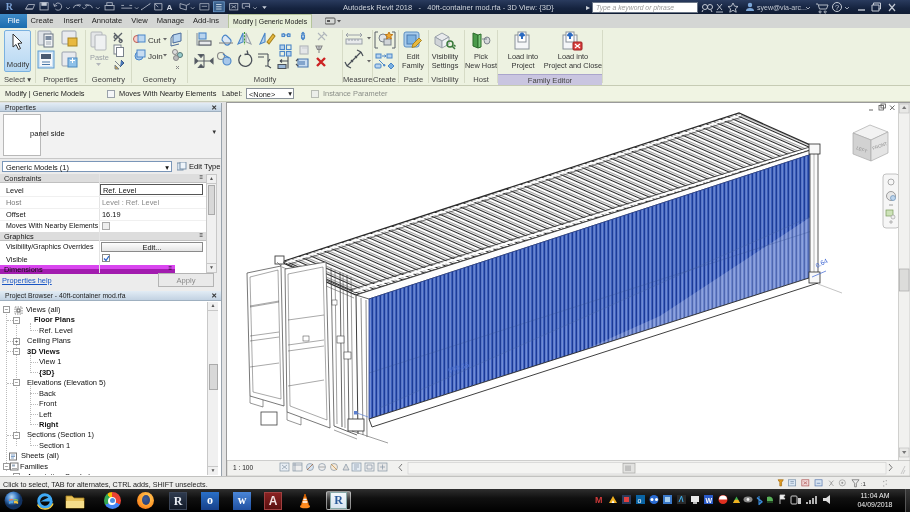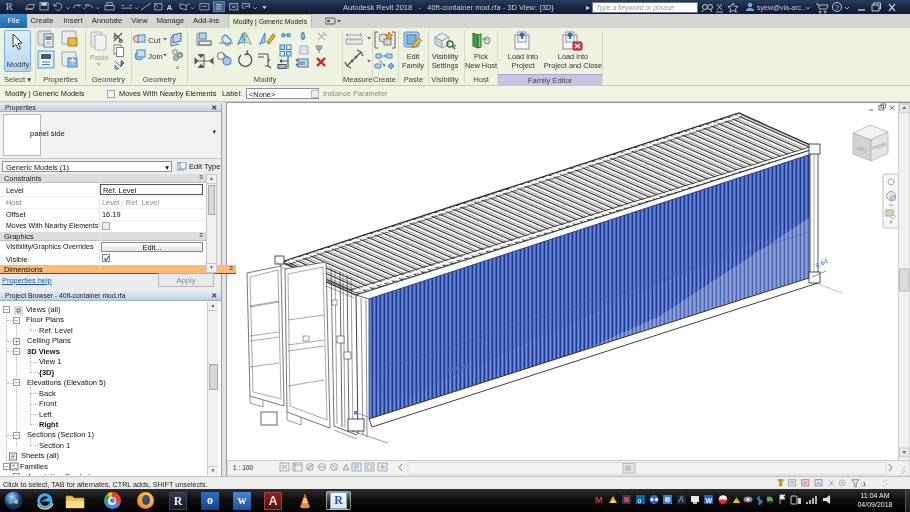--- a/index.html
+++ b/index.html
@@ -289,21 +289,21 @@
         <path d="M15 13 l5 4 m0 -4 l-5 4" stroke="#fff" stroke-width="1.2"></path>
       </svg>
 <div class="btxt" style="left:542px;top:25px;width:62px">Load into<br>Project and Close</div>
 </div>
 
 <div id="optbar">
 <div class="abs" style="left:5px;top:3px">Modify | Generic Models</div>
 <div class="abs" style="left:107px;top:3.5px;width:8px;height:8px;background:#f4f6f8;border:1px solid #9aa2aa"></div>
 <div class="abs" style="left:119px;top:3px">Moves With Nearby Elements</div>
 <div class="abs" style="left:222px;top:3px">Label:</div>
-<div class="abs" style="left:246px;top:2px;width:73px;height:11px;background:#fff;border:1px solid #8a929a;font-size:7.4px;padding:1px 2px">&lt;None&gt;<span style="position:absolute;right:1px;top:0">▾</span></div>
+<div class="abs" style="left:246px;top:2px;width:48px;height:11px;background:#fff;border:1px solid #8a929a;font-size:7.4px;padding:1px 2px">&lt;None&gt;<span style="position:absolute;right:1px;top:0">▾</span></div>
 <div class="abs" style="left:311px;top:3.5px;width:8px;height:8px;background:#eceeea;border:1px solid #b8bcb4"></div>
 <div class="abs" style="left:323px;top:3px;color:#8a8e88">Instance Parameter</div>
 </div>
 
 <div id="main">
 <div id="canvas"></div>
 
 <div class="panel" id="props" style="left:0;top:1px;width:222px;height:188px">
  <div class="phead">Properties<span class="px">✕</span></div>
  <div class="abs" style="left:0;top:9px;width:221px;height:47px;background:#f2f2f2;border-bottom:1px solid #c8c8c8">
@@ -328,21 +328,21 @@
           <div class="abs" style="left:102px;top:36px">16.19</div>
   <div class="abs" style="left:6px;top:48px;font-size:7px">Moves With Nearby Elements</div>
           <div class="abs" style="left:102px;top:48px;width:8px;height:8px;background:#eee;border:1px solid #aaa"></div>
   <div class="abs" style="left:0;top:58px;width:206px;height:9px;background:#ddd;border-bottom:1px solid #c0c0c0;padding-left:4px">Graphics<span style="position:absolute;right:3px;font-size:6px">≡</span></div>
   <div class="abs" style="left:6px;top:69px;font-size:7px">Visibility/Graphics Overrides</div>
   <div class="abs" style="left:101px;top:67.5px;width:102px;height:10px;background:linear-gradient(#fdfdfd,#e4e4e4);border:1px solid #8a8a8a;text-align:center;line-height:9px">Edit...</div>
   <div class="abs" style="left:6px;top:81px">Visible</div>
           <div class="abs" style="left:102px;top:80px;width:8px;height:8px;background:#fff;border:1px solid #888"><svg width="7" height="7">
               <path d="M1 3.5 l2 2 3 -4.5" stroke="#2a66c8" stroke-width="1.3" fill="none"></path>
             </svg></div>
-  <div class="abs" style="left:0;top:91px;width:236px;height:9px;background:#fdba74;border-bottom:1px solid #a21caf;padding-left:4px">Dimensions<span style="position:absolute;right:3px;font-size:6px">≡</span></div>
+  <div class="abs" style="left:0;top:91px;width:175px;height:9px;background:#d946ef;border-bottom:5px solid #a21caf;padding-left:4px">Dimensions<span style="position:absolute;right:3px;font-size:6px">≡</span></div>
   <div class="abs" style="left:99px;top:0;width:0;height:99px;border-right:1px solid #e4e4e4"></div>
           <div class="abs" style="left:0;top:21.5px;width:206px;border-top:1px solid #f0f0f0"></div>
           <div class="abs" style="left:0;top:33.5px;width:206px;border-top:1px solid #f0f0f0"></div>
           <div class="abs" style="left:0;top:45.5px;width:206px;border-top:1px solid #f0f0f0"></div>
  </div>
  <div class="abs" style="left:206px;top:71px;width:11px;height:99px;background:#f0f0f0;border:1px solid #c8c8c8">
    <div style="height:9px;border-bottom:1px solid #c8c8c8;font-size:5px;text-align:center;color:#555">▲</div>
    <div style="height:30px;background:#d8d8d8;border:1px solid #aaa;margin:1px"></div>
    <div style="position:absolute;bottom:0;width:100%;height:9px;border-top:1px solid #c8c8c8;font-size:5px;text-align:center;color:#555">▼</div>
  </div>
@@ -372,21 +372,21 @@
           <div class="abs" style="left:30px;top:51.8px;width:0;height:17.9px;border-left:1px dotted #bbb"></div>
           <div class="abs" style="left:30px;top:83.1px;width:0;height:38.8px;border-left:1px dotted #bbb"></div>
           <div class="abs" style="left:30px;top:135.4px;width:0;height:7.5px;border-left:1px dotted #bbb"></div>
           <div class="abs" style="left:3px;top:3.2px;width:7px;height:7px;border:1px solid #999;background:#fff;font-size:6px;line-height:5px;text-align:center;color:#333">−</div>
           <svg class="abs" style="left:14px;top:2.5px" width="9" height="9">
             <rect x="1" y="1" width="7" height="7" fill="none" stroke="#888" stroke-dasharray="1.5 1"></rect>
             <rect x="3" y="3" width="3" height="3" fill="none" stroke="#555"></rect>
           </svg>
           <div class="abs" style="left:26px;top:2.0px;font-weight:normal">Views (all)</div>
 <div class="abs" style="left:13px;top:13.6px;width:7px;height:7px;border:1px solid #999;background:#fff;font-size:6px;line-height:5px;text-align:center;color:#333">−</div>
-          <div class="abs" style="left:26px;top:12.4px;font-weight:normal">Floor Plans</div>
+          <div class="abs" style="left:34px;top:12.4px;font-weight:bold">Floor Plans</div>
 <div class="abs" style="left:39px;top:22.9px;font-weight:normal">Ref. Level</div>
 <div class="abs" style="left:13px;top:34.5px;width:7px;height:7px;border:1px solid #999;background:#fff;font-size:6px;line-height:5px;text-align:center;color:#333">+</div>
           <div class="abs" style="left:27px;top:33.3px;font-weight:normal">Ceiling Plans</div>
 <div class="abs" style="left:13px;top:45.0px;width:7px;height:7px;border:1px solid #999;background:#fff;font-size:6px;line-height:5px;text-align:center;color:#333">−</div>
           <div class="abs" style="left:27px;top:43.8px;font-weight:bold">3D Views</div>
 <div class="abs" style="left:39px;top:54.2px;font-weight:normal">View 1</div>
 <div class="abs" style="left:39px;top:64.7px;font-weight:bold">{3D}</div>
 <div class="abs" style="left:13px;top:76.4px;width:7px;height:7px;border:1px solid #999;background:#fff;font-size:6px;line-height:5px;text-align:center;color:#333">−</div>
           <div class="abs" style="left:27px;top:75.2px;font-weight:normal">Elevations (Elevation 5)</div>
 <div class="abs" style="left:39px;top:85.6px;font-weight:normal">Back</div>

